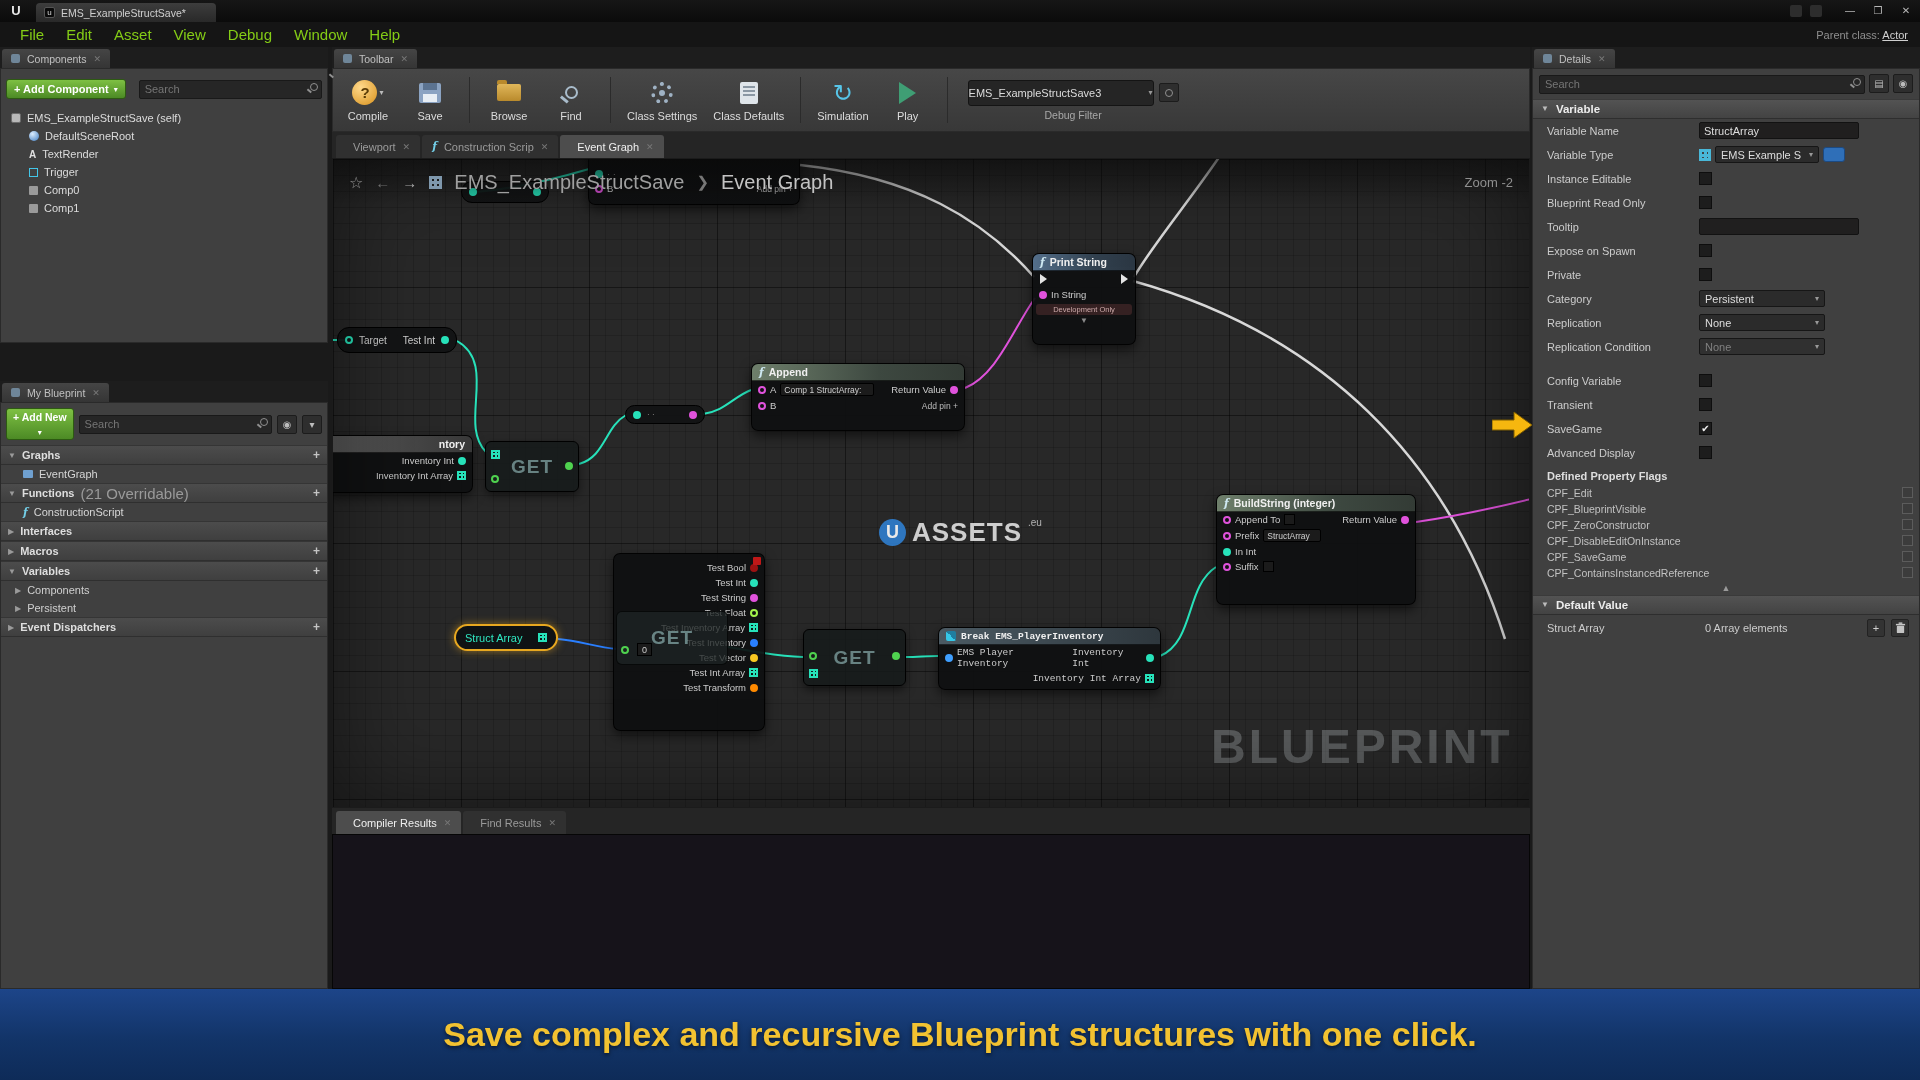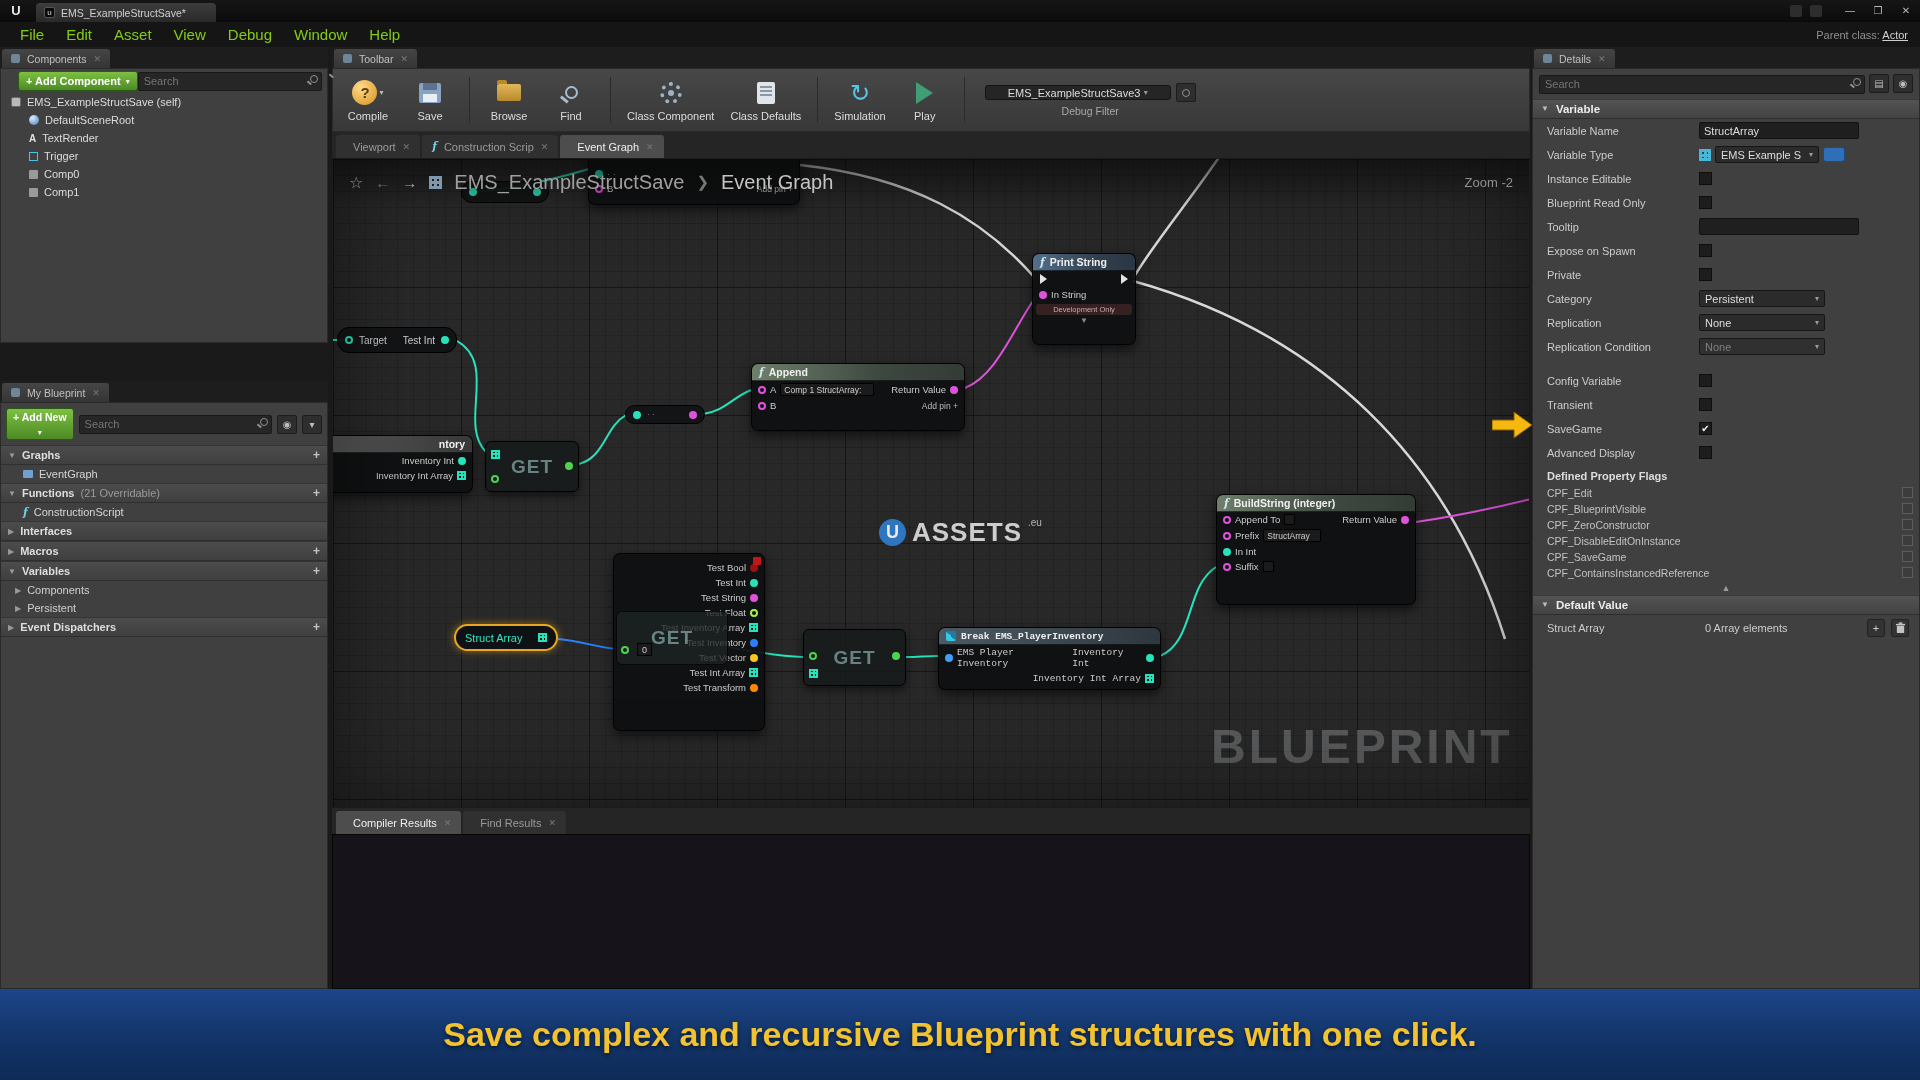--- a/index.html
+++ b/index.html
@@ -28,40 +28,40 @@
   .tab { background:linear-gradient(#454545,#353535); color:#c0c0c0; font-size:10.5px; padding:0 9px; border-radius:3px 3px 0 0; display:flex; gap:7px; align-items:center; height:19px; }
   .tab .tab-ic { width:9px; height:9px; background:#6f8699; border-radius:2px; display:inline-block; }
   .tab .x { color:#777; font-size:9px; }
   .panelbox { position:absolute; }
   .panel-body { position:absolute; left:0; right:0; top:21px; bottom:0; background:#404040; border:1px solid #2a2a2a; overflow:hidden; }
 
   
   .left-col { position:absolute; left:0; top:47px; width:330px; bottom:91px; }
   .components-panel { left:0; right:2px; top:0; height:296px; }
   .myblueprint-panel { left:0; right:2px; top:298px; bottom:0;margin-top:36px; }
-  .comp-toolrow { display:flex; gap:0; padding:2px 5px; align-items:center;margin-left:12px; }
+  .comp-toolrow { display:flex; gap:13px; padding:10px 5px; align-items:center; }
   .green-btn { background:linear-gradient(#7ec043,#4c8a25); border:1px solid #2d5a12; color:#fff; font-weight:bold; font-size:11px; padding:3px 7px; border-radius:3px; display:flex; align-items:center; gap:5px; white-space:nowrap; }
   .green-btn .caret { font-size:8px; }
   .searchbox { flex:1; position:relative; }
   .searchbox input { width:100%; height:19px; background:#262626; border:1px solid #191919; border-radius:2px; color:#cfcfcf; font-size:11px; padding:0 18px 0 5px; }
   .mag { position:absolute; right:4px; top:4px; width:8px; height:8px; border:1.5px solid #909090; border-radius:50%; }
   .mag::after { content:""; position:absolute; left:-4px; top:6px; width:5px; height:1.5px; background:#909090; transform:rotate(40deg); }
   .tree-row { height:18px; display:flex; align-items:center; gap:6px; font-size:11px; color:#dcdcdc; padding-left:10px; }
   .tree-row.child { padding-left:28px; }
   .ic-self { width:10px; height:10px; background:#b9b9b9; border:1px solid #6c6c6c; border-radius:2px; }
   .ic-sphere { width:10px; height:10px; border-radius:50%; background:radial-gradient(circle at 35% 30%,#dceeff,#3c7ac0); }
   .ic-text { color:#e0e0e0; font-size:10px; font-weight:bold; }
   .ic-trigger { width:9px; height:9px; border:1.5px solid #43c6e8; }
   .ic-comp { width:9px; height:9px; background:#9a9a9a; border-radius:1px; }
 
   .mb-toolrow { display:flex; gap:5px; padding:5px 5px; align-items:center; }
   .mini-btn { width:20px; height:19px; background:#2e2e2e; border:1px solid #1c1c1c; border-radius:2px; color:#bdbdbd; font-size:10px; display:flex; align-items:center; justify-content:center; }
   .mb-header { height:20px; background:linear-gradient(#4c4c4c,#3f3f3f); border-top:1px solid #353535; border-bottom:1px solid #2f2f2f; display:flex; align-items:center; gap:6px; padding:0 7px; font-size:11px; font-weight:bold; color:#dedede; }
   .mb-header .arrow { color:#9a9a9a; font-size:8px; }
-  .mb-header .note { font-weight:normal; font-size:11px; color:#9a9a9a; }
+  .mb-header .note { font-weight:normal; font-size:15px; color:#9a9a9a; }
   .mb-header .plus { margin-left:auto; color:#c4c4c4; font-size:12px; font-weight:bold; }
   .mb-item { height:18px; display:flex; align-items:center; gap:6px; font-size:11px; color:#d6d6d6; padding-left:22px; }
   .ic-graph { width:10px; height:8px; background:#6fa0d0; border-radius:1px; }
   .ic-fn { font-family:"DejaVu Serif",serif; font-style:italic; font-weight:bold; color:#74cfe8; font-size:11px; }
   .mb-cat { height:18px; display:flex; align-items:center; gap:6px; font-size:11px; color:#cfcfcf; padding-left:14px; }
   .mb-cat .arrow { color:#9a9a9a; font-size:8px; }
 
   
   .center-col { position:absolute; left:332px; top:47px; width:1198px; bottom:91px; }
   .toolbar-body { position:absolute; left:0; right:0; top:21px; height:64px; background:linear-gradient(#474747,#383838); border:1px solid #2a2a2a; display:flex; align-items:center; padding:0 12px; gap:16px; }
@@ -78,21 +78,21 @@
   .ic-mag-big { width:13px; height:13px; border:2.5px solid #a9bccb; border-radius:50%; position:relative; }
   .ic-mag-big::after { content:""; position:absolute; left:-7px; top:10px; width:9px; height:2.5px; background:#a9bccb; transform:rotate(40deg); }
   .ic-gear { width:22px; height:22px; border-radius:50%; border:4px dotted #9fb2c4; position:relative; }
   .ic-gear::after { content:""; position:absolute; inset:4px; border-radius:50%; border:3px solid #9fb2c4; }
   .ic-doc { width:18px; height:22px; background:#dfe5ea; border-radius:2px; position:relative; }
   .ic-doc::after { content:""; position:absolute; left:3px; top:4px; width:12px; height:2px; background:#8a97a3; box-shadow:0 4px 0 #8a97a3, 0 8px 0 #8a97a3; }
   .ic-sim { color:#57c5e8; font-size:24px; line-height:24px; }
   .ic-play { width:0; height:0; border-top:11px solid transparent; border-bottom:11px solid transparent; border-left:17px solid #3f9e74; }
   .debug-group { margin-left:4px; display:flex; flex-direction:column; gap:3px; align-items:center; }
   .debug-row { display:flex; gap:5px; align-items:center; }
-  .debug-select { display:flex; align-items:center; justify-content:space-between; background:#252525; border:1px solid #141414; border-radius:3px; height:15px; padding:0 22px; font-size:11px; color:#dcdcdc; width:186px; }
+  .debug-select { display:flex; align-items:center; justify-content:space-between; background:#252525; border:1px solid #141414; border-radius:3px; height:26px; padding:0 0; font-size:11px; color:#dcdcdc; width:186px; }
   .debug-select .caret { color:#999; font-size:8px; }
   .debug-label { font-size:10.5px; color:#a8a8a8; }
 
   .graphtabs { position:absolute; left:0; right:0; top:85px; height:26px; background:#252525; display:flex; align-items:flex-end; padding-left:4px; gap:2px; }
   .gtab { height:23px; padding:0 10px; display:flex; align-items:center; gap:7px; font-size:11px; color:#9a9a9a; background:#303030; border-radius:3px 3px 0 0; }
   .gtab.active { background:#4d4d4d; color:#efefef; }
   .gtab .x { font-size:9px; color:#777; }
 
   
   .canvas { position:absolute; left:0; right:0; top:111px; height:650px; overflow:hidden; background-color:#282828;
@@ -385,21 +385,21 @@
         <div class="ticon">
             <span class="ic-mag-big"></span>
           </div>
         <span>Find</span>
       </div>
       <div class="tsep"></div>
       <div class="tbtn">
         <div class="ticon">
             <span class="ic-gear"></span>
           </div>
-        <span>Class Component</span>
+        <span>Class Settings</span>
       </div>
       <div class="tbtn">
         <div class="ticon">
             <span class="ic-doc"></span>
           </div>
         <span>Class Defaults</span>
       </div>
       <div class="tsep"></div>
       <div class="tbtn">
         <div class="ticon">

